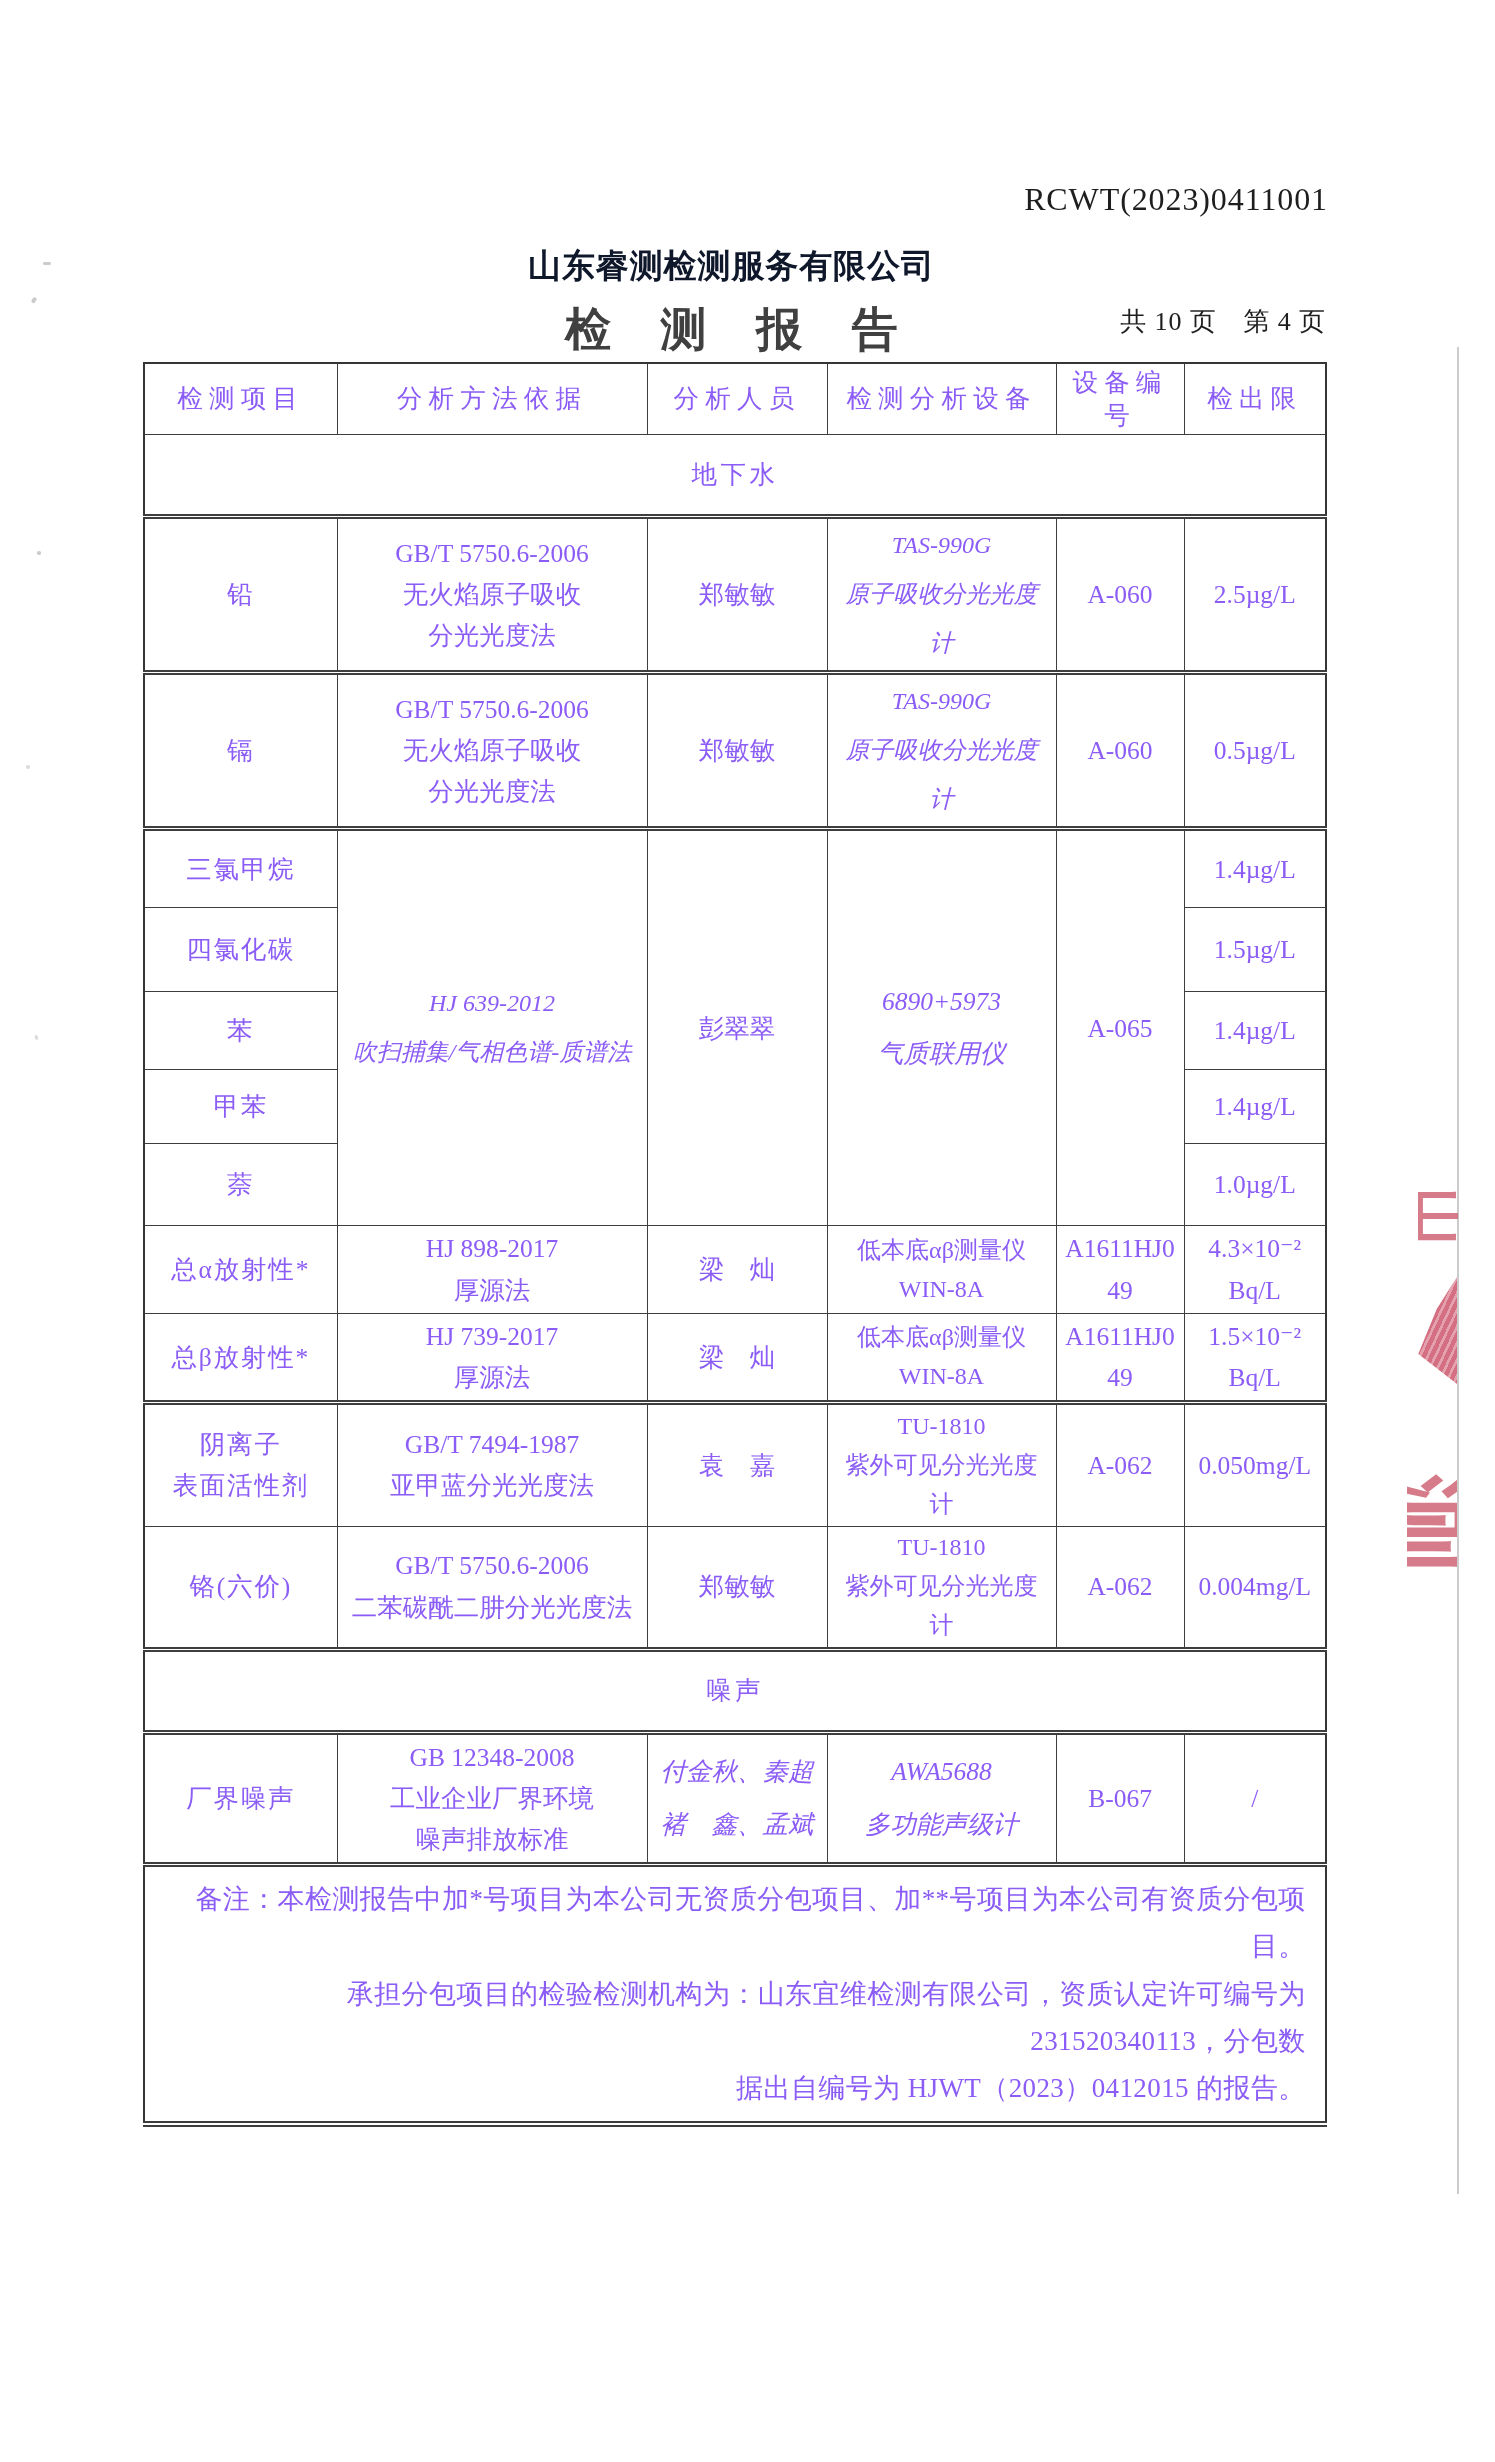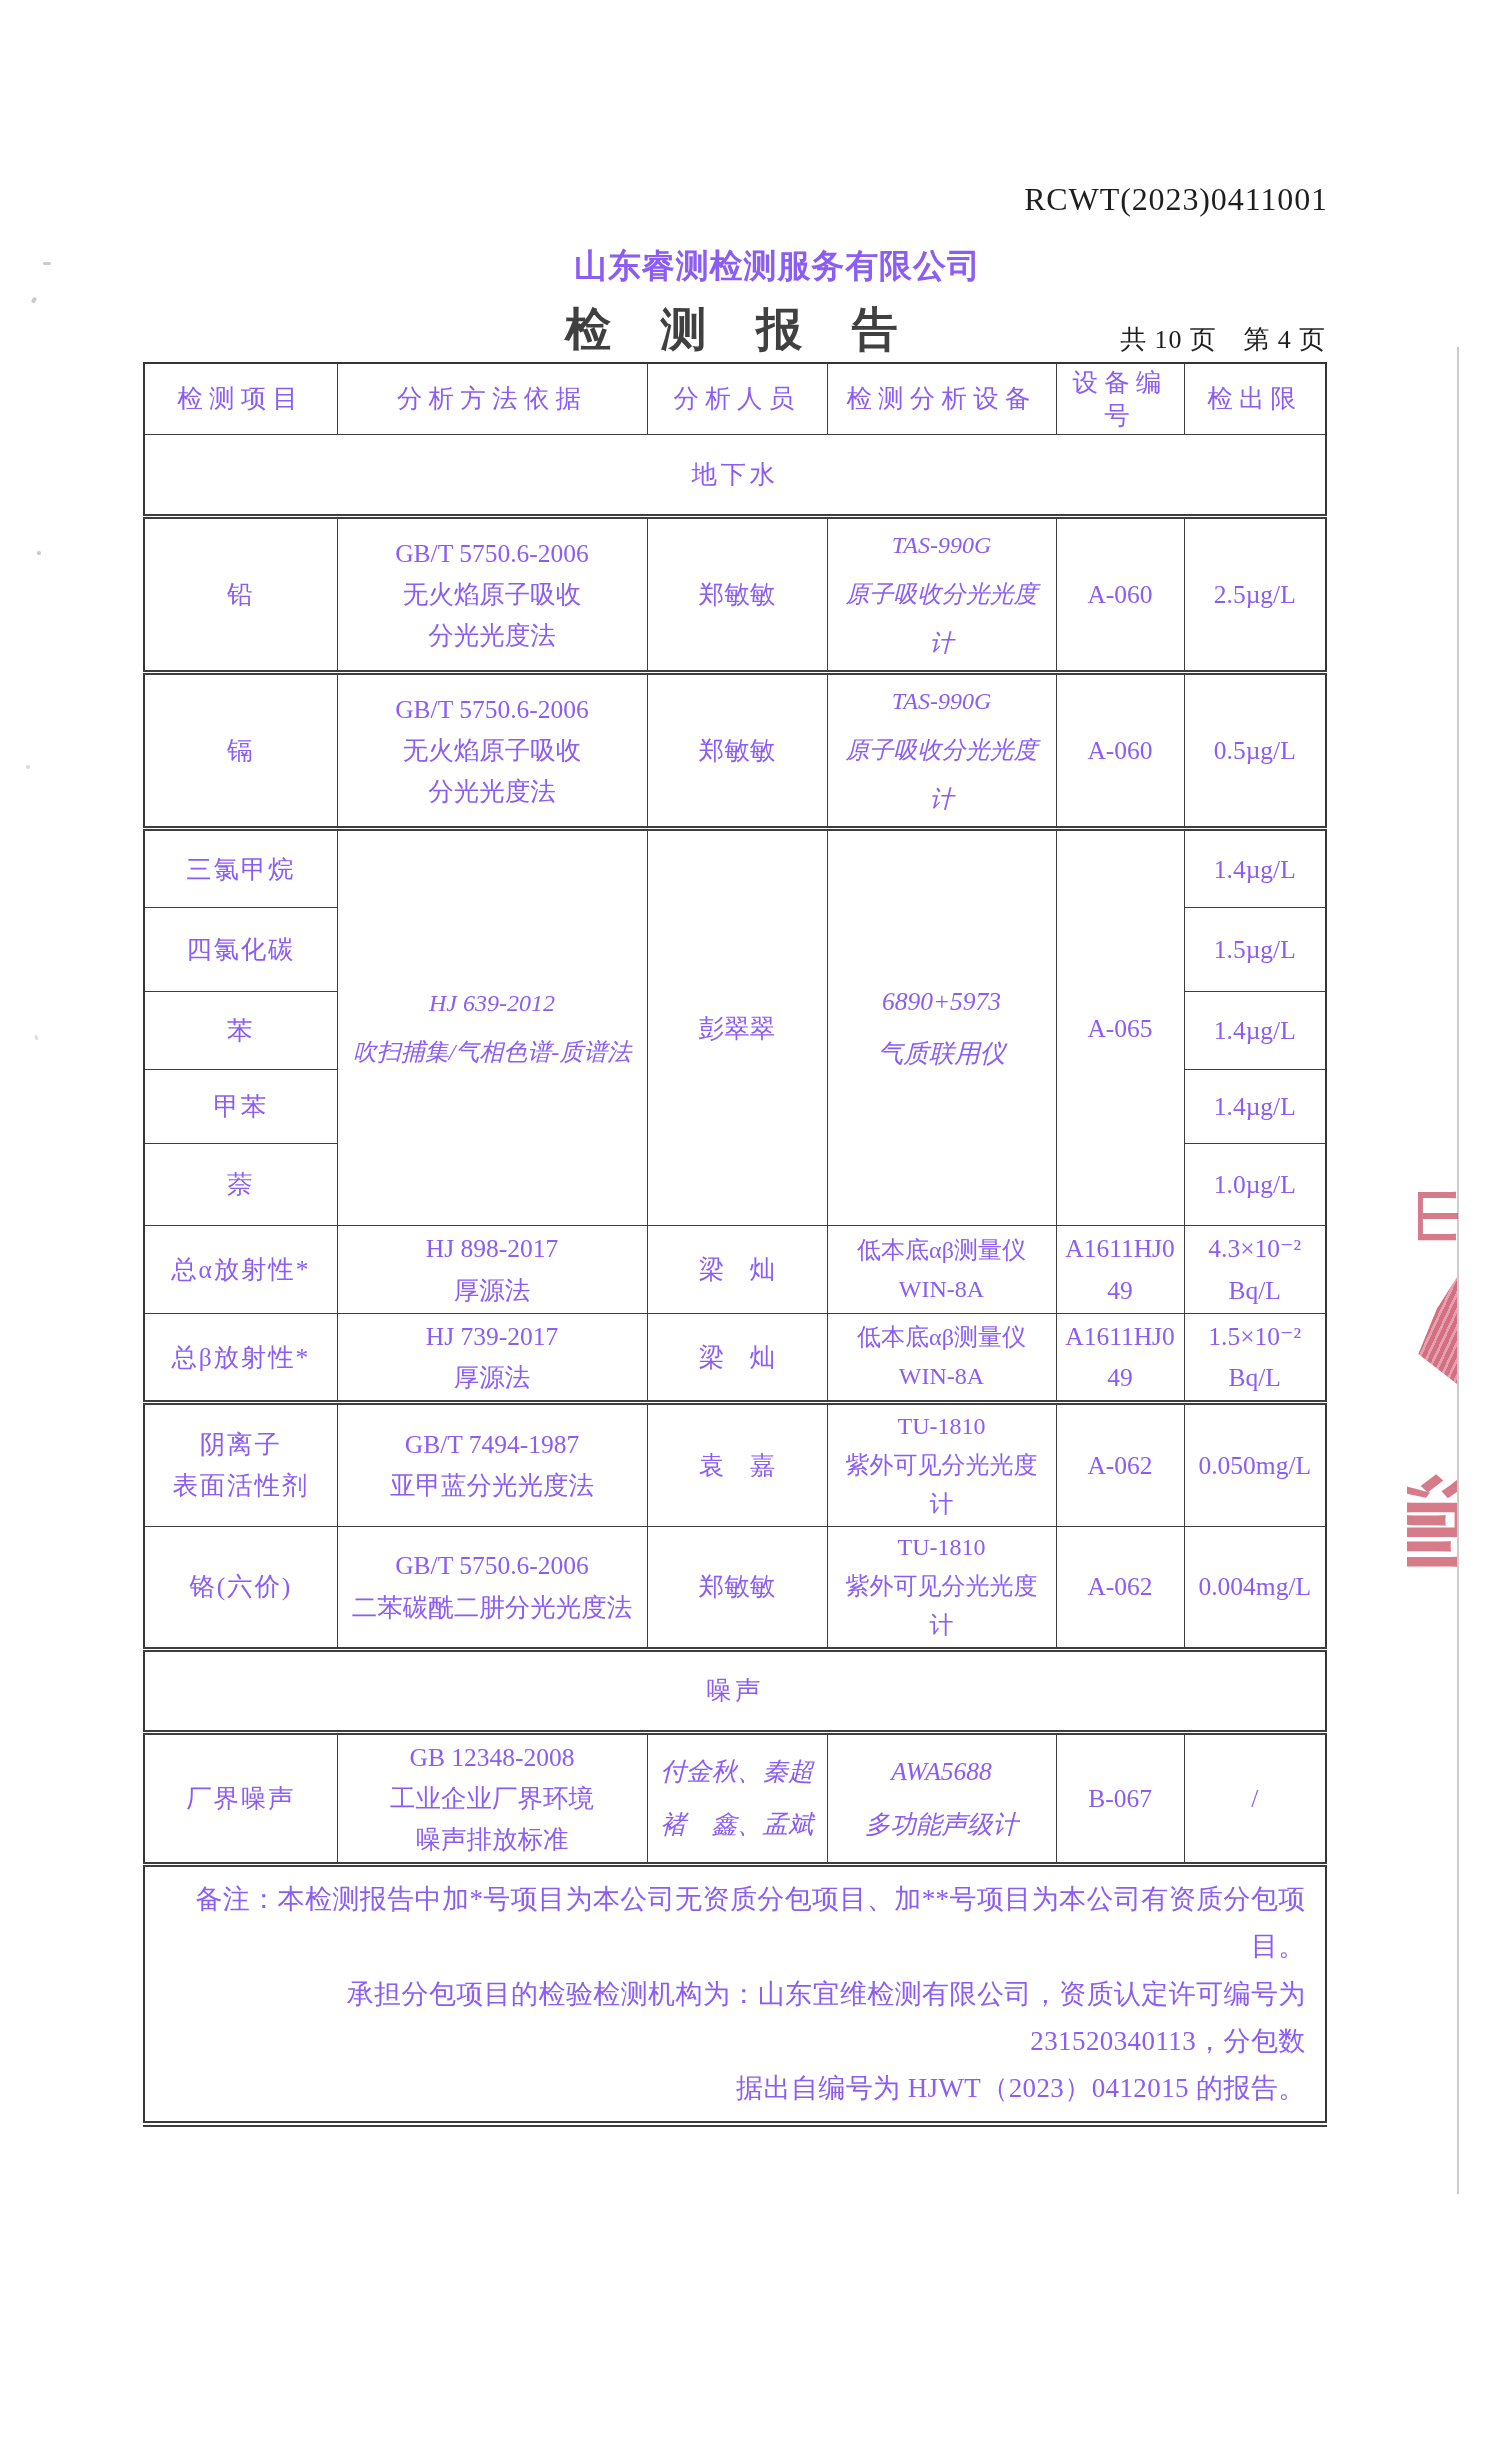--- a/index.html
+++ b/index.html
@@ -6,27 +6,27 @@
   body{
     width:1495px;height:2462px;position:relative;background:#ffffff;
     font-family:"Liberation Serif","DejaVu Serif",serif;color:#242424;
     overflow:hidden;
   }
   
   .report-no{
     position:absolute;top:181px;right:167px;font-size:32px;letter-spacing:0.9px;color:#1e1e1e;
   }
   .company{
-    position:absolute;top:244px;left:528px;font-size:33px;font-weight:700;letter-spacing:0.9px;color:#8b5cf6;margin-left:46px;
+    position:absolute;top:244px;left:528px;font-size:33px;font-weight:700;letter-spacing:0.9px;color:#0f172a;
   }
   .title{
     position:absolute;top:299px;left:565px;font-size:46px;font-weight:700;color:#404040;letter-spacing:1.8px;
   }
   .pagination{
-    position:absolute;top:322px;right:169px;font-size:26px;color:#1e1e1e;letter-spacing:0.9px;text-align:right;
+    position:absolute;top:304px;right:169px;font-size:26px;color:#1e1e1e;letter-spacing:0.9px;text-align:right;
   }
   
   table.report{
     position:absolute;left:143px;top:362px;width:1181px;
     border-collapse:collapse;table-layout:fixed;
     font-size:25.5px;color:#8b5cf6;
     border:2.6px solid #353535;
     border-bottom:6.2px double #3c3c3c;
   }
   td,th{

